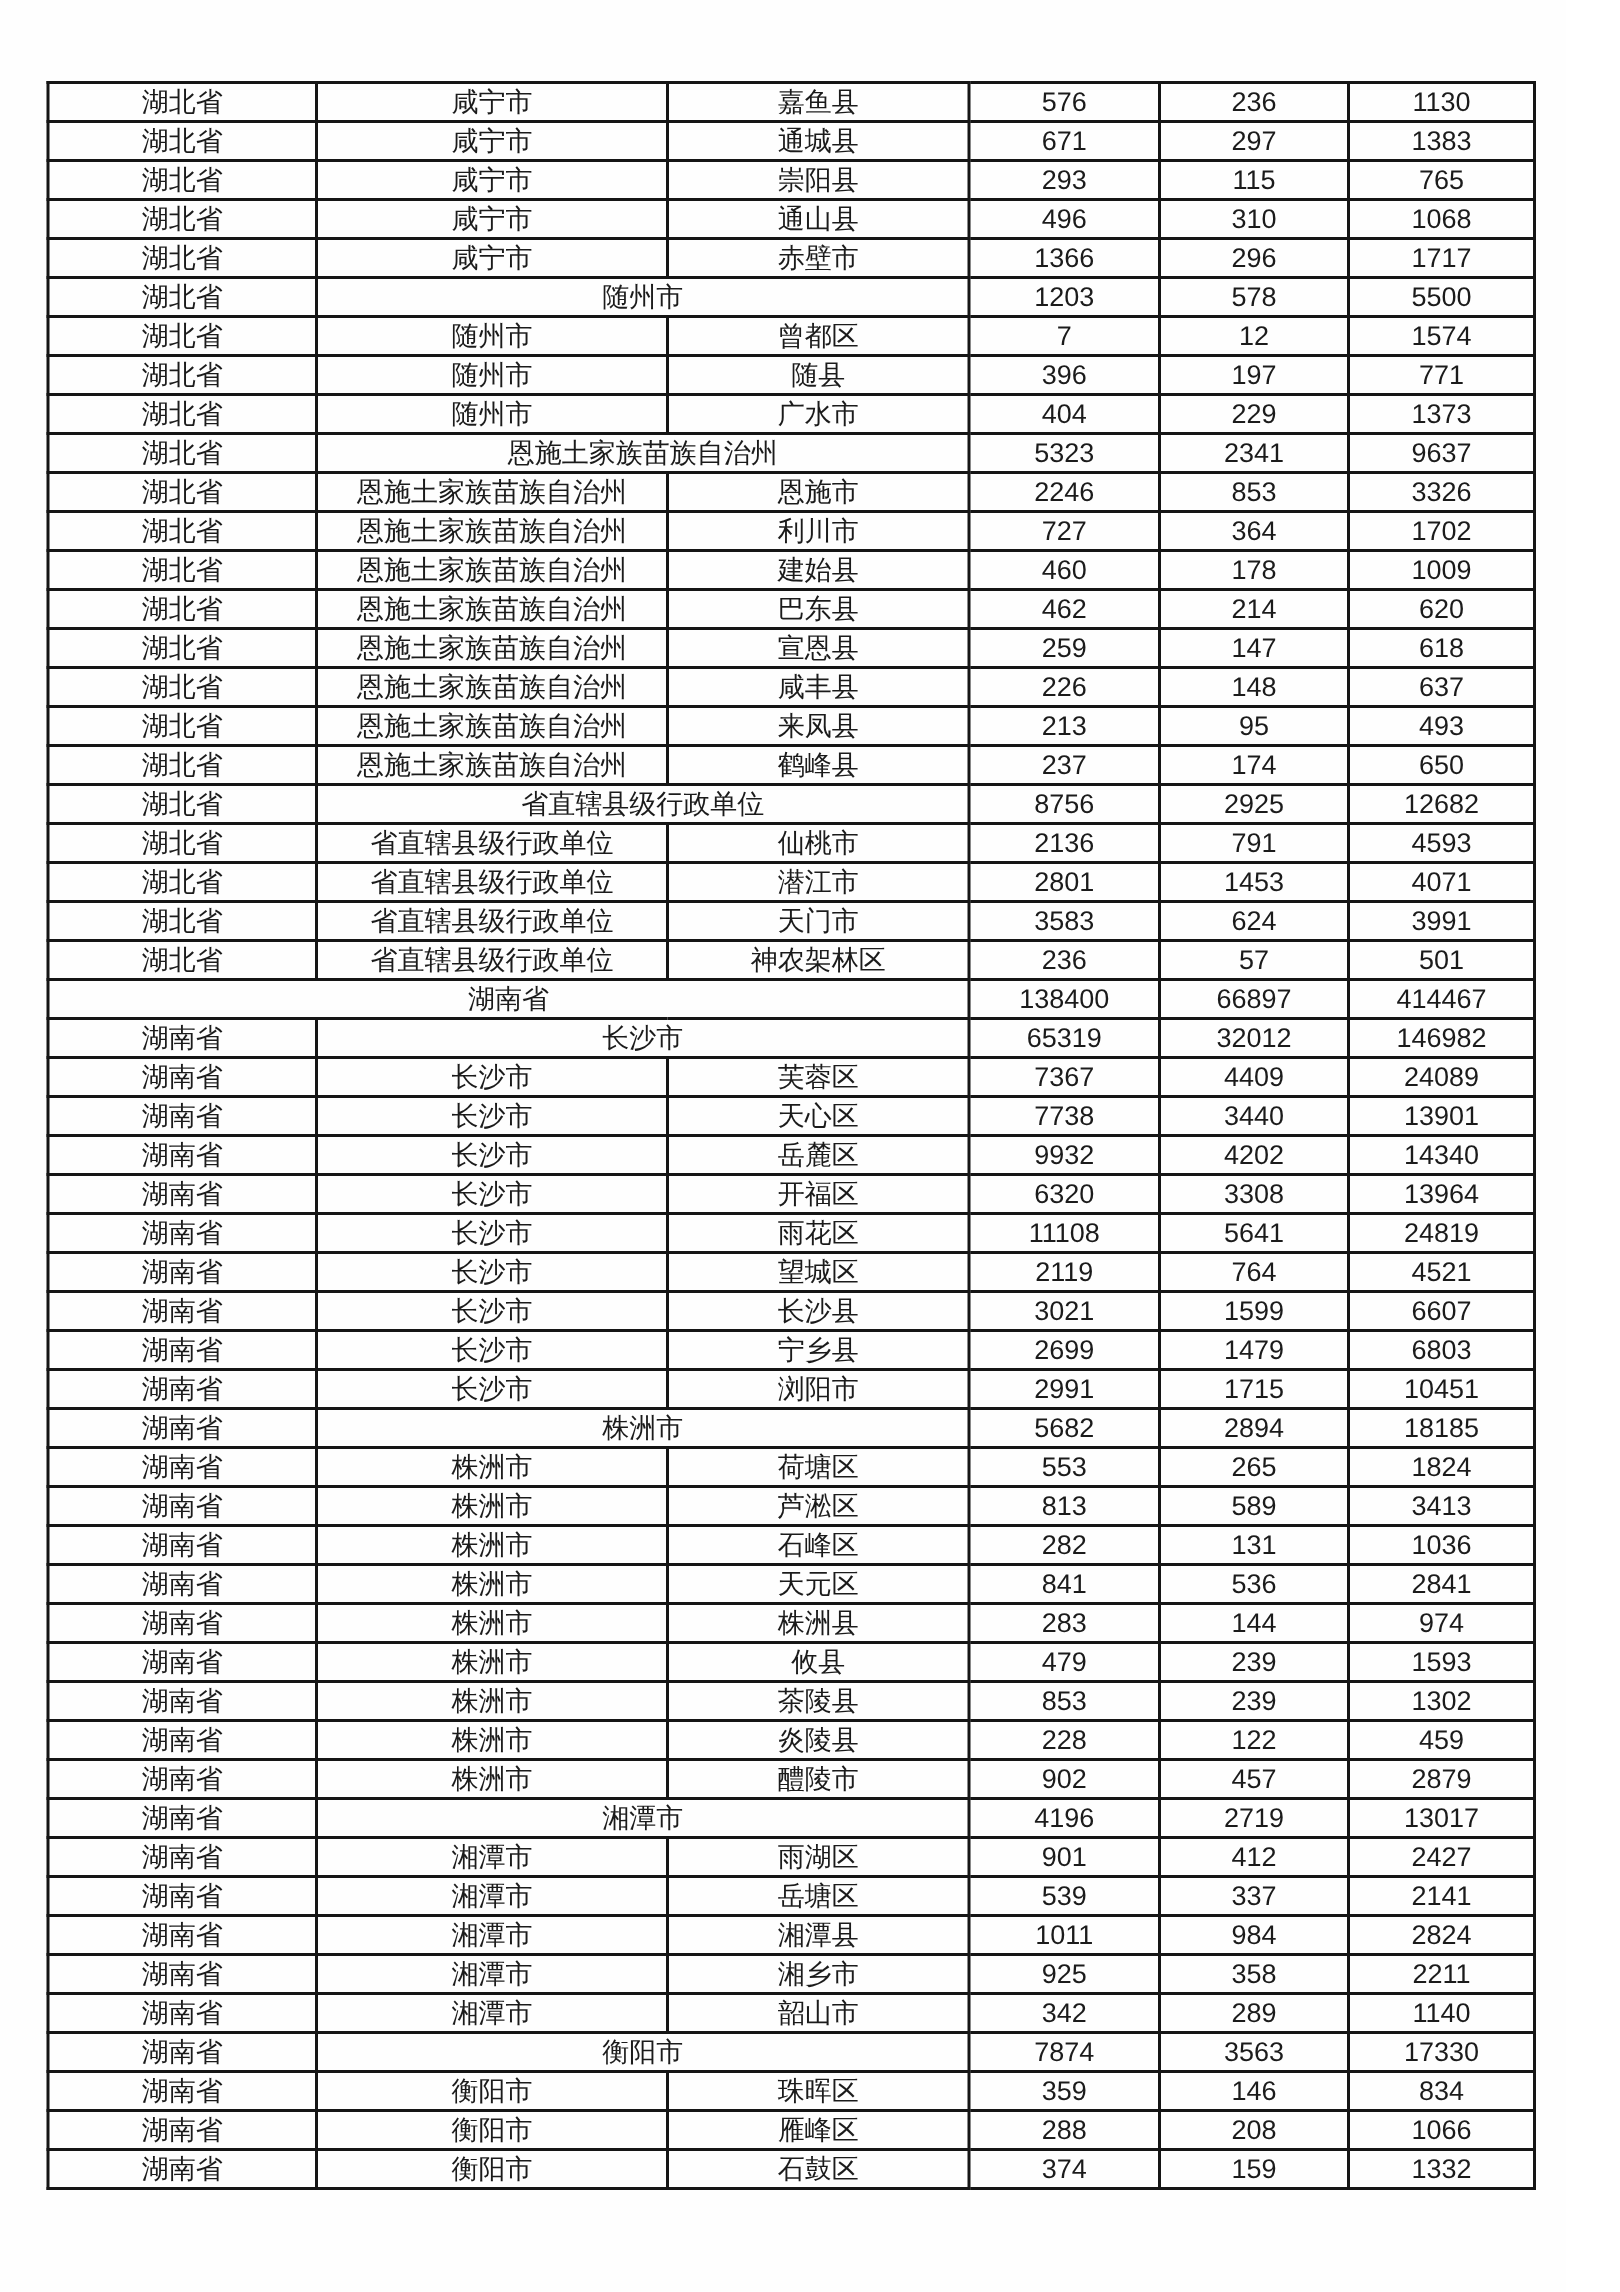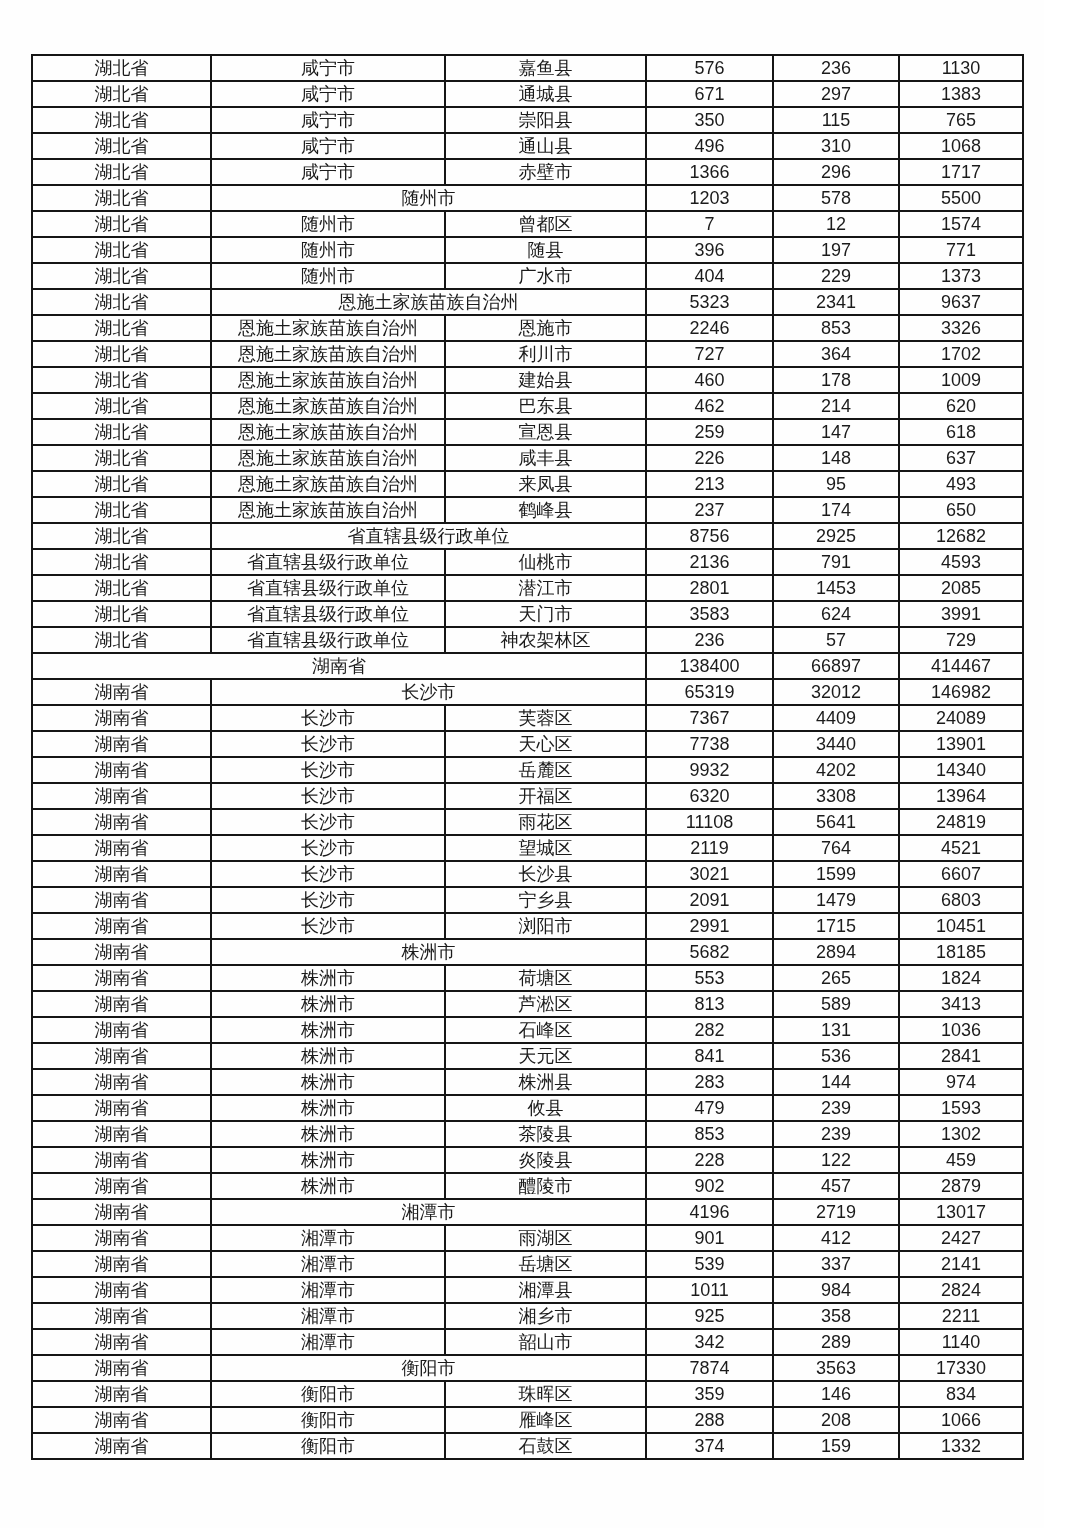--- a/index.html
+++ b/index.html
@@ -63,21 +63,21 @@
           <td>咸宁市</td>
           <td>通城县</td>
           <td>671</td>
           <td>297</td>
           <td>1383</td>
         </tr>
         <tr>
           <td>湖北省</td>
           <td>咸宁市</td>
           <td>崇阳县</td>
-          <td>350</td>
+          <td>293</td>
           <td>115</td>
           <td>765</td>
         </tr>
         <tr>
           <td>湖北省</td>
           <td>咸宁市</td>
           <td>通山县</td>
           <td>496</td>
           <td>310</td>
           <td>1068</td>
@@ -206,37 +206,37 @@
           <td>2136</td>
           <td>791</td>
           <td>4593</td>
         </tr>
         <tr>
           <td>湖北省</td>
           <td>省直辖县级行政单位</td>
           <td>潜江市</td>
           <td>2801</td>
           <td>1453</td>
-          <td>2085</td>
+          <td>4071</td>
         </tr>
         <tr>
           <td>湖北省</td>
           <td>省直辖县级行政单位</td>
           <td>天门市</td>
           <td>3583</td>
           <td>624</td>
           <td>3991</td>
         </tr>
         <tr>
           <td>湖北省</td>
           <td>省直辖县级行政单位</td>
           <td>神农架林区</td>
           <td>236</td>
           <td>57</td>
-          <td>729</td>
+          <td>501</td>
         </tr>
         <tr>
           <td colspan="3">湖南省</td>
           <td>138400</td>
           <td>66897</td>
           <td>414467</td>
         </tr>
         <tr>
           <td>湖南省</td>
           <td colspan="2">长沙市</td>
@@ -297,21 +297,21 @@
           <td>长沙市</td>
           <td>长沙县</td>
           <td>3021</td>
           <td>1599</td>
           <td>6607</td>
         </tr>
         <tr>
           <td>湖南省</td>
           <td>长沙市</td>
           <td>宁乡县</td>
-          <td>2091</td>
+          <td>2699</td>
           <td>1479</td>
           <td>6803</td>
         </tr>
         <tr>
           <td>湖南省</td>
           <td>长沙市</td>
           <td>浏阳市</td>
           <td>2991</td>
           <td>1715</td>
           <td>10451</td>

